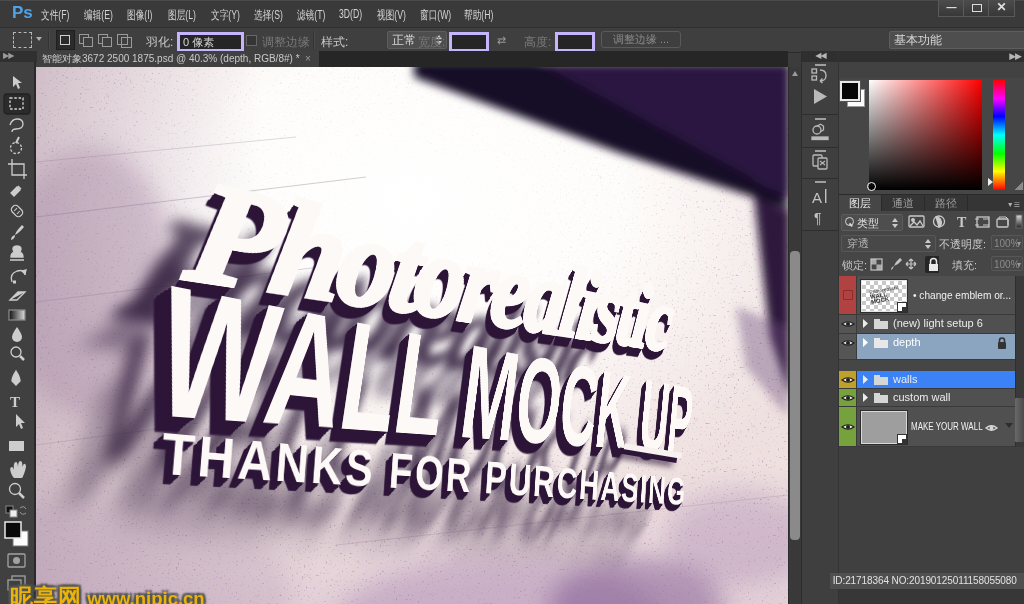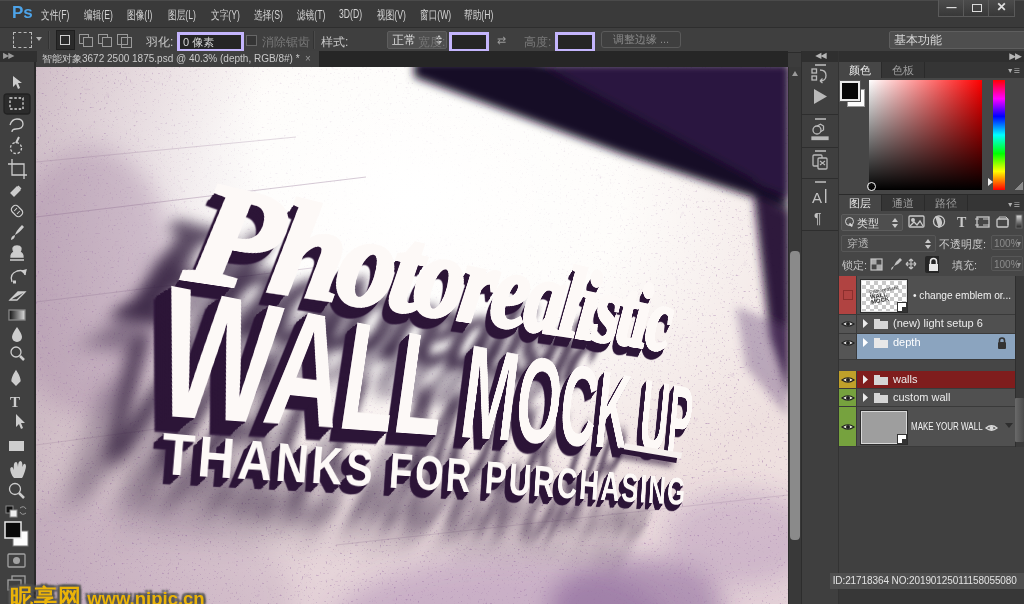--- a/index.html
+++ b/index.html
@@ -102,21 +102,21 @@
     <div class="abs" style="left:60px;top:7px;width:8px;height:8px;border:1px solid #cfcfcf;"></div>
     <div class="abs" style="left:79px;top:6px;width:8px;height:8px;border:1px solid #9a9a9a;"></div>
     <div class="abs" style="left:83px;top:9px;width:8px;height:8px;border:1px solid #9a9a9a;background:#3f3f3f;"></div>
     <div class="abs" style="left:98px;top:6px;width:8px;height:8px;border:1px solid #9a9a9a;"></div>
     <div class="abs" style="left:102px;top:9px;width:8px;height:8px;border:1px solid #9a9a9a;background:#3f3f3f;"></div>
     <div class="abs" style="left:117px;top:6px;width:9px;height:9px;border:1px solid #9a9a9a;"></div>
     <div class="abs" style="left:121px;top:9px;width:9px;height:9px;border:1px solid #9a9a9a;"></div>
     <div class="abs olabel" style="left:146px">羽化:</div>
     <div class="abs ofield" style="left:177px;width:55px;">0 像素</div>
     <div class="abs" style="left:246px;top:7px;width:9px;height:9px;border:1px solid #666;background:#353535;"></div>
-    <div class="abs olabel odis" style="left:262px">消除锯齿</div>
+    <div class="abs olabel odis" style="left:262px">调整边缘</div>
     <div class="abs osep" style="left:313px"></div>
     <div class="abs olabel" style="left:321px">样式:</div>
     <div class="abs odrop" style="left:350px;width:50px;">正常<i class="up" style="top:3px;"></i><i class="dn" style="top:9px;"></i></div>
     <div class="abs olabel odis" style="left:418px">宽度:</div>
     <div class="abs ofield" style="left:449px;width:28px;"></div>
     <div class="abs" style="left:497px;top:6px;color:#9a9a9a;font-size:11px;">⇄</div>
     <div class="abs olabel odis" style="left:524px">高度:</div>
     <div class="abs ofield" style="left:555px;width:28px;"></div>
     <div class="abs obtn" style="left:601px;width:78px;line-height:15px;">调整边缘 ...</div>
     <div class="abs odrop" style="left:852px;width:148px;">基本功能<i class="up" style="top:3px;"></i><i class="dn" style="top:9px;"></i></div>
@@ -328,25 +328,20 @@
         <rect x="0" y="168" width="37" height="1" fill="#2e2e2e"></rect>
       </g>
     </svg>
   </div>
   <div id="panel" class="abs">
 
     <div class="abs" style="left:0;top:0;width:186px;height:11px;background:#2f2f2f;">
       <div class="abs" style="right:4px;top:0;color:#b5b5b5;font-size:9px;line-height:10px;letter-spacing:-1px;">▶▶</div>
     </div>
 
-    <div class="abs" style="left:0;top:11px;width:186px;height:16px;background:#353535;">
-      <div class="abs" style="left:0;top:0;width:42px;height:16px;background:#464646;color:#e8e8e8;font-size:11px;text-align:center;line-height:16px;border-right:1px solid #2a2a2a;">颜色</div>
-      <div class="abs" style="left:43px;top:0;width:42px;height:16px;color:#9d9d9d;font-size:11px;text-align:center;line-height:16px;border-right:1px solid #2a2a2a;">色板</div>
-      <div class="abs" style="right:5px;top:5px;color:#b0b0b0;font-size:7px;">▼☰</div>
-    </div>
 
     <div class="abs" style="left:0;top:27px;width:186px;height:116px;background:#464646;">
       <div class="abs" style="left:8px;top:11px;width:16px;height:16px;background:#fdfdfd;border:1px solid #999;"></div>
       <div class="abs" style="left:1px;top:3px;width:16px;height:16px;background:#050505;border:2px solid #e8e8e8;outline:1px solid #555;"></div>
       <div class="abs" style="left:30px;top:2px;width:113px;height:110px;background:linear-gradient(to bottom,rgba(0,0,0,0) 0%,#000 100%),linear-gradient(to right,#fff 0%,#f00 100%);"></div>
       <div class="abs" style="left:28px;top:104px;width:9px;height:9px;border:1.5px solid #f5f5f5;border-radius:50%;box-sizing:border-box;"></div>
       <div class="abs" style="left:154px;top:2px;width:12px;height:110px;background:linear-gradient(to bottom,#f00 0%,#f0f 17%,#00f 33%,#0ff 50%,#0f0 67%,#ff0 83%,#f00 100%);"></div>
       <div class="abs" style="left:149px;top:100px;width:0;height:0;border-top:4px solid transparent;border-bottom:4px solid transparent;border-left:5px solid #f0f0f0;"></div>
       <div class="abs" style="left:176px;top:104px;width:8px;height:8px;background:linear-gradient(135deg,transparent 50%,#8a8a8a 50%);"></div>
     </div>
@@ -448,21 +443,21 @@
             <svg width="12" height="13" style="position:absolute;right:17px;top:3px;">
               <rect x="2" y="5" width="8" height="7" rx="1" fill="#333"></rect>
               <path d="M3.5,5 v-1.5 a2.5,2.5 0 0 1 5,0 v1.5" stroke="#333" stroke-width="1.6" fill="none"></path>
             </svg></div>
         </div>
         <div class="abs" style="left:0;top:95px;width:186px;height:18px;">
           <div class="abs eyec" style="background:#bfa02a;"><svg width="14" height="10" style="margin:4px 0 0 2px">
               <path d="M1,5 Q7,0.5 13,5 Q7,9.5 1,5 Z" fill="#f5eccc" stroke="#1f1f1f" stroke-width="1.2"></path>
               <circle cx="7" cy="5" r="2" fill="#1f1f1f"></circle>
             </svg></div>
-          <div class="abs rcont" style="background:#7f1d1d;"><svg width="30" height="12" style="margin:3px 0 0 5px">
+          <div class="abs rcont" style="background:#3b82f6;"><svg width="30" height="12" style="margin:3px 0 0 5px">
               <path d="M1,1 l5,4.5 l-5,4.5 z" fill="#ececec"></path>
               <rect x="12" y="1" width="6" height="2.5" fill="#d6d6d6"></rect>
               <rect x="12" y="3" width="14" height="8" fill="#d6d6d6"></rect>
             </svg>
             <span class="lname">walls</span></div>
         </div>
         <div class="abs" style="left:0;top:113px;width:186px;height:18px;">
           <div class="abs eyec" style="background:#76a23e;"><svg width="14" height="10" style="margin:4px 0 0 2px">
               <path d="M1,5 Q7,0.5 13,5 Q7,9.5 1,5 Z" fill="#e8f0d8" stroke="#1f1f1f" stroke-width="1.2"></path>
               <circle cx="7" cy="5" r="2" fill="#1f1f1f"></circle>

